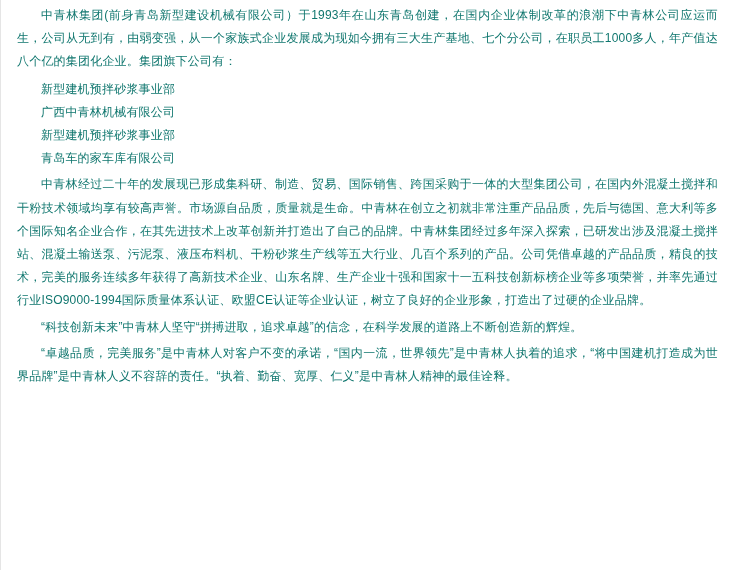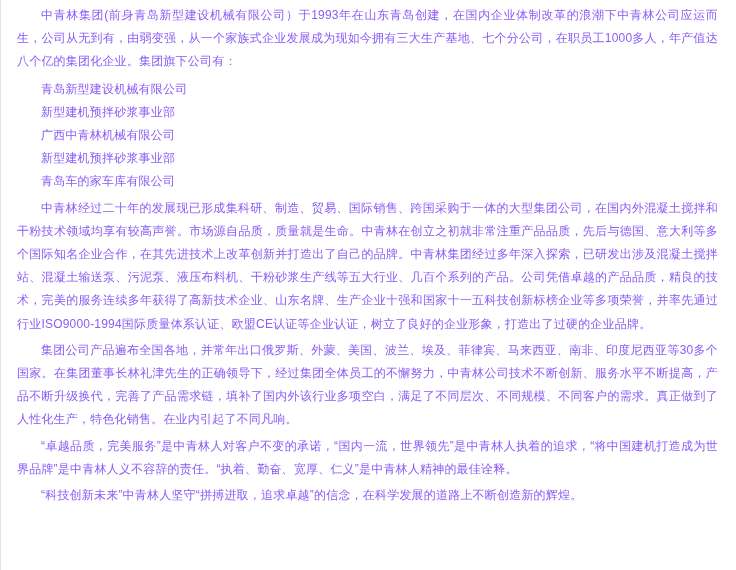--- a/index.html
+++ b/index.html
@@ -13,21 +13,21 @@
     overflow: hidden;
     font-family: "Liberation Sans", "DejaVu Sans", sans-serif;
   }
   .page {
     box-sizing: border-box;
     width: 736px;
     height: 570px;
     padding: 4px 18px 0 16px;
     border-left: 1px solid #e5e5e5;
     background: #ffffff;
-    color: #8b5cf6;
+    color: #0f766e;
     overflow: hidden;
   }
   .para {
     margin: 0;
     font-size: 12px;
     line-height: 23.2px;
     text-indent: 2em;
     text-align: justify;
     letter-spacing: 0.2px;
   }
@@ -42,27 +42,25 @@
   }
 </style>
 </head>
 <body>
 
 <div class="page">
 
   <p class="para">中青林集团(前身青岛新型建设机械有限公司）于1993年在山东青岛创建，在国内企业体制改革的浪潮下中青林公司应运而生，公司从无到有，由弱变强，从一个家族式企业发展成为现如今拥有三大生产基地、七个分公司，在职员工1000多人，年产值达八个亿的集团化企业。集团旗下公司有：</p>
 
   <div class="subsidiaries">
-    <p class="para">青岛新型建设机械有限公司</p>
     <p class="para">新型建机预拌砂浆事业部</p>
     <p class="para">广西中青林机械有限公司</p>
     <p class="para">新型建机预拌砂浆事业部</p>
     <p class="para">青岛车的家车库有限公司</p>
   </div>
 
   <div class="closing-group">
     <p class="para">中青林经过二十年的发展现已形成集科研、制造、贸易、国际销售、跨国采购于一体的大型集团公司，在国内外混凝土搅拌和干粉技术领域均享有较高声誉。市场源自品质，质量就是生命。中青林在创立之初就非常注重产品品质，先后与德国、意大利等多个国际知名企业合作，在其先进技术上改革创新并打造出了自己的品牌。中青林集团经过多年深入探索，已研发出涉及混凝土搅拌站、混凝土输送泵、污泥泵、液压布料机、干粉砂浆生产线等五大行业、几百个系列的产品。公司凭借卓越的产品品质，精良的技术，完美的服务连续多年获得了高新技术企业、山东名牌、生产企业十强和国家十一五科技创新标榜企业等多项荣誉，并率先通过行业ISO9000-1994国际质量体系认证、欧盟CE认证等企业认证，树立了良好的企业形象，打造出了过硬的企业品牌。</p>
-    <p class="para">集团公司产品遍布全国各地，并常年出口俄罗斯、外蒙、美国、波兰、埃及、菲律宾、马来西亚、南非、印度尼西亚等30多个国家。在集团董事长林礼津先生的正确领导下，经过集团全体员工的不懈努力，中青林公司技术不断创新、服务水平不断提高，产品不断升级换代，完善了产品需求链，填补了国内外该行业多项空白，满足了不同层次、不同规模、不同客户的需求。真正做到了人性化生产，特色化销售。在业内引起了不同凡响。</p>
+    <p class="para">“科技创新未来”中青林人坚守“拼搏进取，追求卓越”的信念，在科学发展的道路上不断创造新的辉煌。</p>
     <p class="para">“卓越品质，完美服务”是中青林人对客户不变的承诺，“国内一流，世界领先”是中青林人执着的追求，“将中国建机打造成为世界品牌”是中青林人义不容辞的责任。“执着、勤奋、宽厚、仁义”是中青林人精神的最佳诠释。</p>
-    <p class="para">“科技创新未来”中青林人坚守“拼搏进取，追求卓越”的信念，在科学发展的道路上不断创造新的辉煌。</p>
   </div>
 
 </div>
 
 </body></html>

